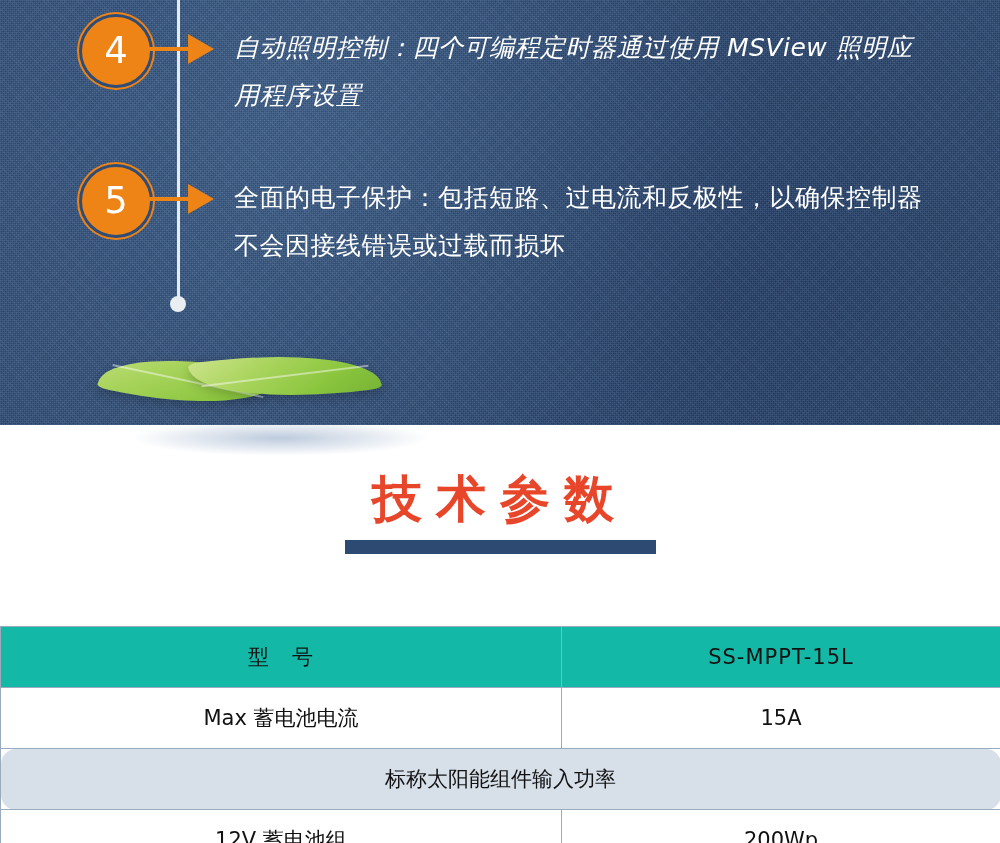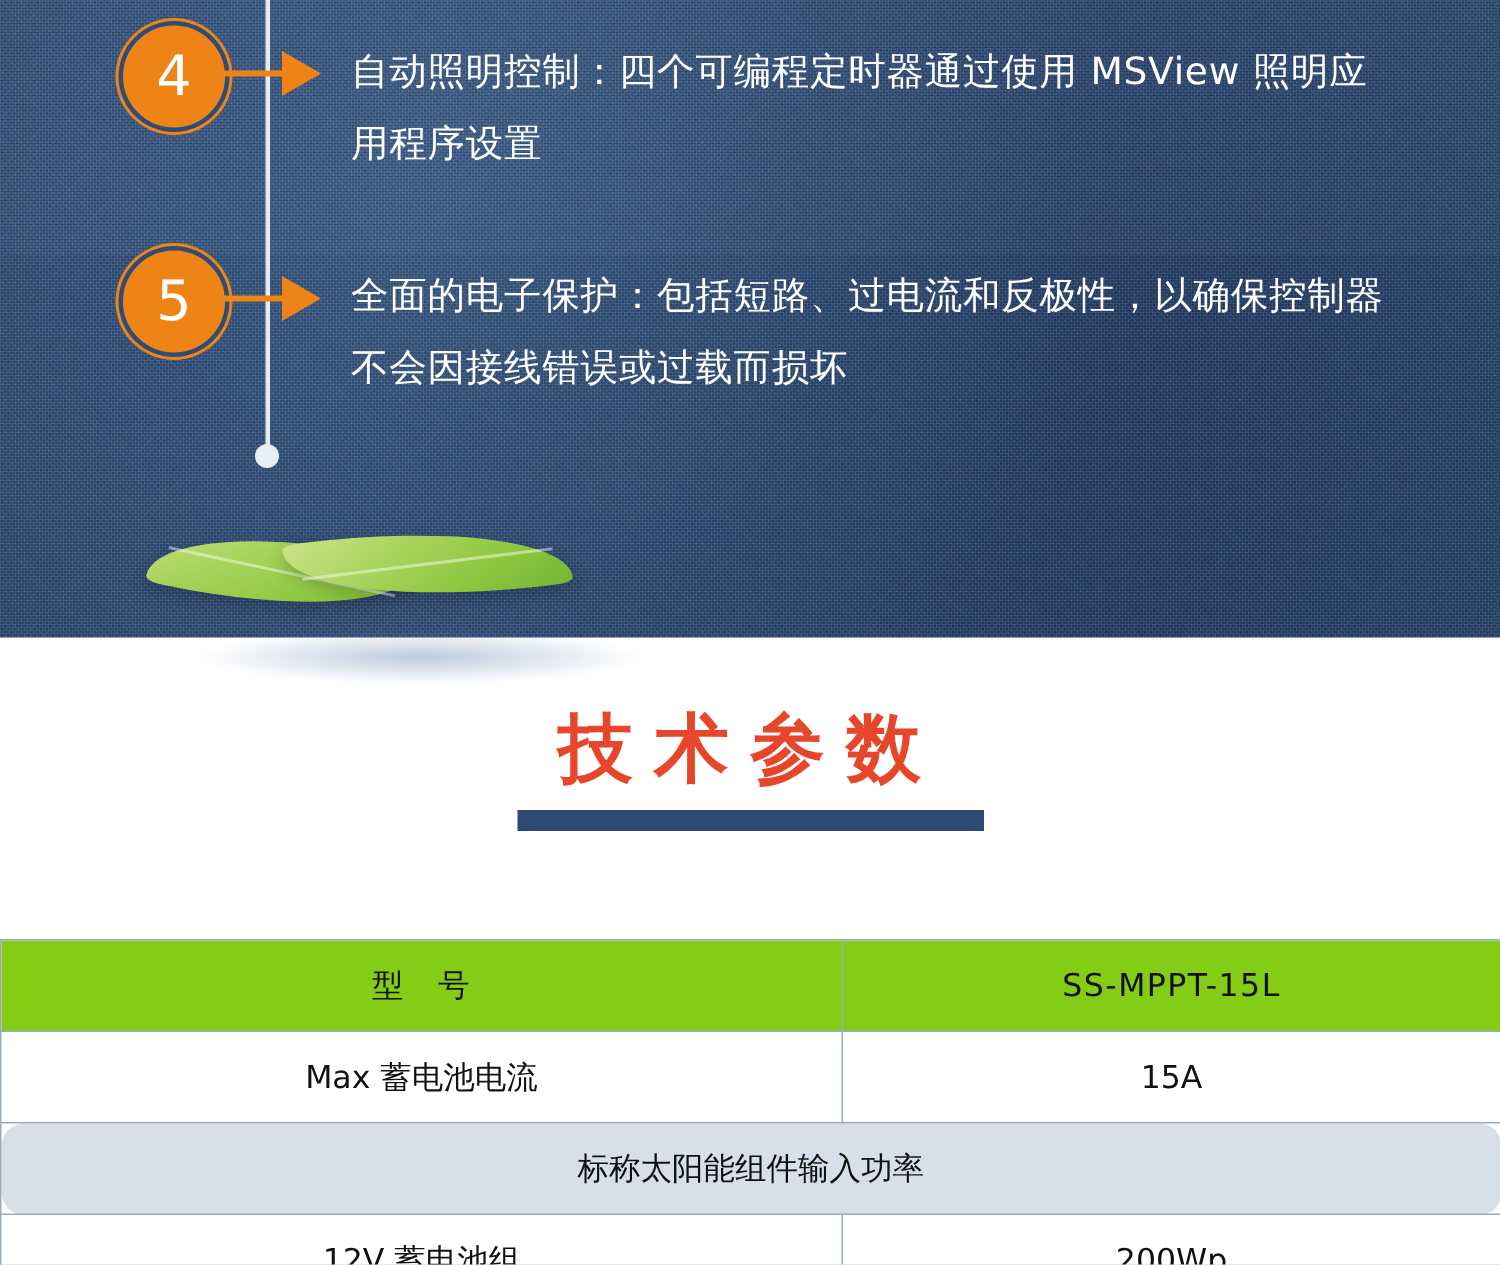--- a/index.html
+++ b/index.html
@@ -155,41 +155,41 @@
     border: 1px solid #9aabbd;
     text-align: center;
     color: #111111;
     font-size: 21px;
     height: 60px;
     padding: 0;
   }
   #spec-table col.c1 { width: 561px; }
   #spec-table col.c2 { width: 439px; }
   tr.head td {
-    background: #84cc16;
+    background: #14b8a6;
     font-size: 22px;
     letter-spacing: 1px;
   }
   tr.plain td { background: #ffffff; }
   tr.merged td { background: #d7dfe8; border-radius: 15px; }
 </style>
 </head>
 <body>
 
 <div id="hero">
   <div id="hero-texture"></div>
 
   <div id="rail"></div>
   <div id="rail-dot"></div>
 
   <div class="bullet" style="left:82px; top:17px;">4</div>
   <div class="connector" style="left:146px; top:47px; width:32px;"></div>
   <div class="connector" style="left:178px; top:47px; width:12px;"></div>
   <div class="arrow" style="left:188px; top:34px;"></div>
-  <div class="hero-text" style="left:234px; top:24px;">自动照明控制：四个可编程定时器通过使用 MSView 照明应用程序设置</div>
+  <div class="hero-text" style="left:234px; top:24px;font-style:italic;">自动照明控制：四个可编程定时器通过使用 MSView 照明应用程序设置</div>
 
   <div class="bullet" style="left:82px; top:167px;">5</div>
   <div class="connector" style="left:146px; top:197px; width:32px;"></div>
   <div class="connector" style="left:178px; top:197px; width:12px;"></div>
   <div class="arrow" style="left:188px; top:184px;"></div>
   <div class="hero-text" style="left:234px; top:174px;font-family:Liberation Serif, serif;">全面的电子保护：包括短路、过电流和反极性，以确保控制器不会因接线错误或过载而损坏</div>
 
   <div class="leaf" id="leaf-a">
     <div class="leaf-vein"></div>
   </div>

